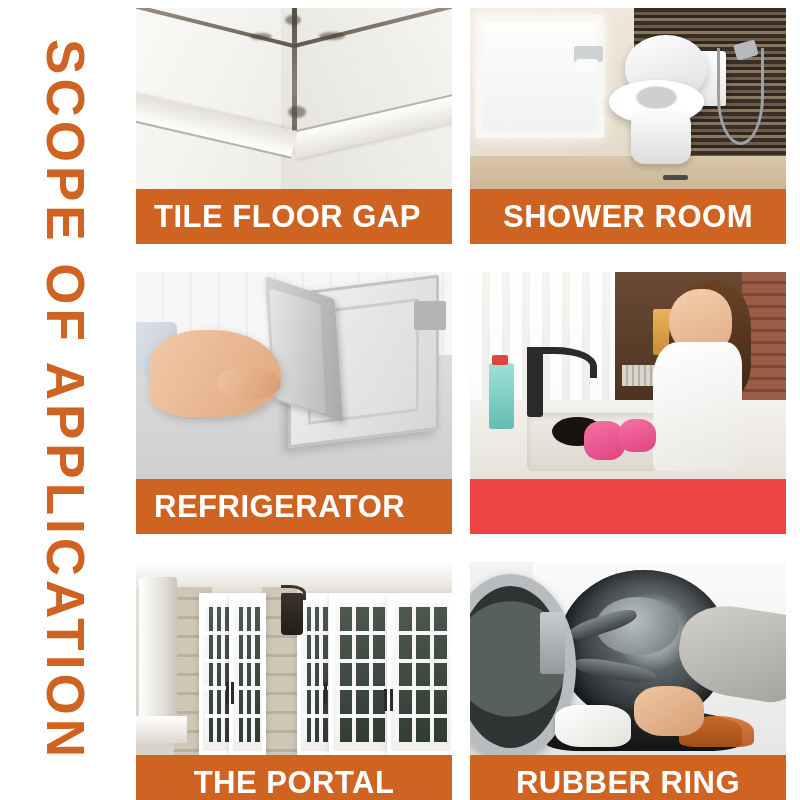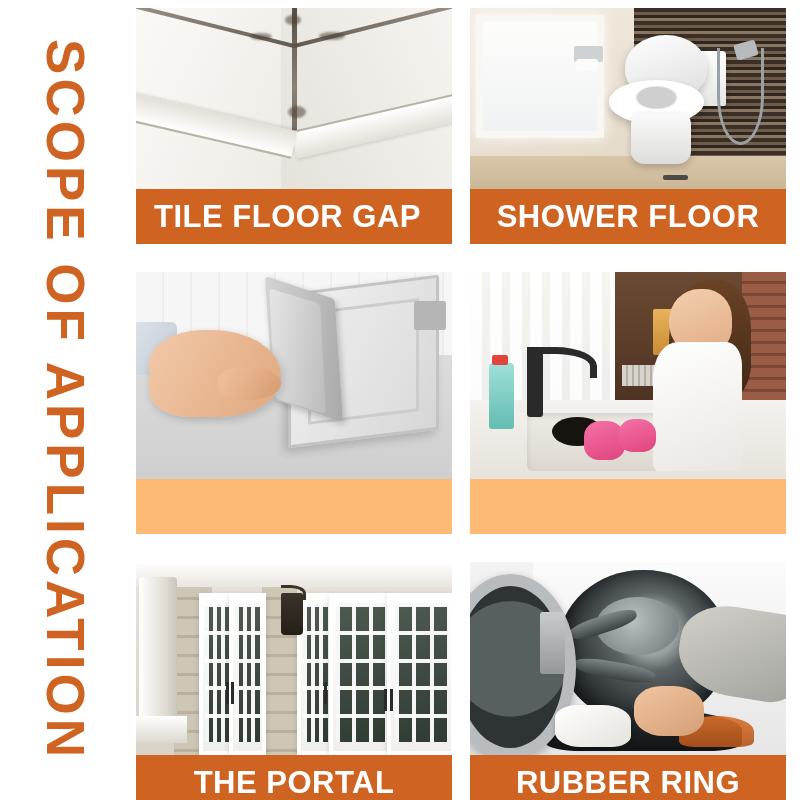--- a/index.html
+++ b/index.html
@@ -58,21 +58,21 @@
     display: grid;
     grid-template-columns: 316px 316px;
     grid-template-rows: 236px 262px 248px;
     column-gap: 18px;
     row-gap: 28px;
   }
 
   .card {
     position: relative;
     overflow: hidden;
-    background: #fdba74;
+    background: #ef4444;
   }
   .photo {
     position: absolute;
     left: 0; top: 0;
     width: 100%;
     bottom: 55px;
     overflow: hidden;
     background: #e9e9e7;
   }
   .caption {
@@ -510,37 +510,38 @@
         <div class="tpaper-roll"></div>
         <div class="floor"></div>
         <div class="toilet-tank"></div>
         <div class="toilet-lid"></div>
         <div class="toilet-seat"></div>
         <div class="toilet-base"></div>
         <div class="hose"></div>
         <div class="sprayhead"></div>
         <div class="drain"></div>
       </div>
-      <div class="caption center">SHOWER FLOOR</div>
+      <div class="caption center">SHOWER ROOM</div>
     </div>
 
     <div class="card">
       <div class="photo ph-fridge">
         <div class="bgpanel"></div>
         <div class="counter"></div>
         <div class="door">
             <div class="door-inner"></div>
           </div>
         <div class="hinge"></div>
         <div class="gasket"></div>
         <div class="gasket2"></div>
         <div class="sleeve"></div>
         <div class="hand"></div>
         <div class="thumb"></div>
       </div>
+      <div class="caption left">REFRIGERATOR</div>
     </div>
 
     <div class="card">
       <div class="photo ph-sink">
         <div class="darkbg"></div>
         <div class="brick"></div>
         <div class="win"></div>
         <div class="curtain"></div>
         <div class="knives"></div>
         <div class="rack"></div>

